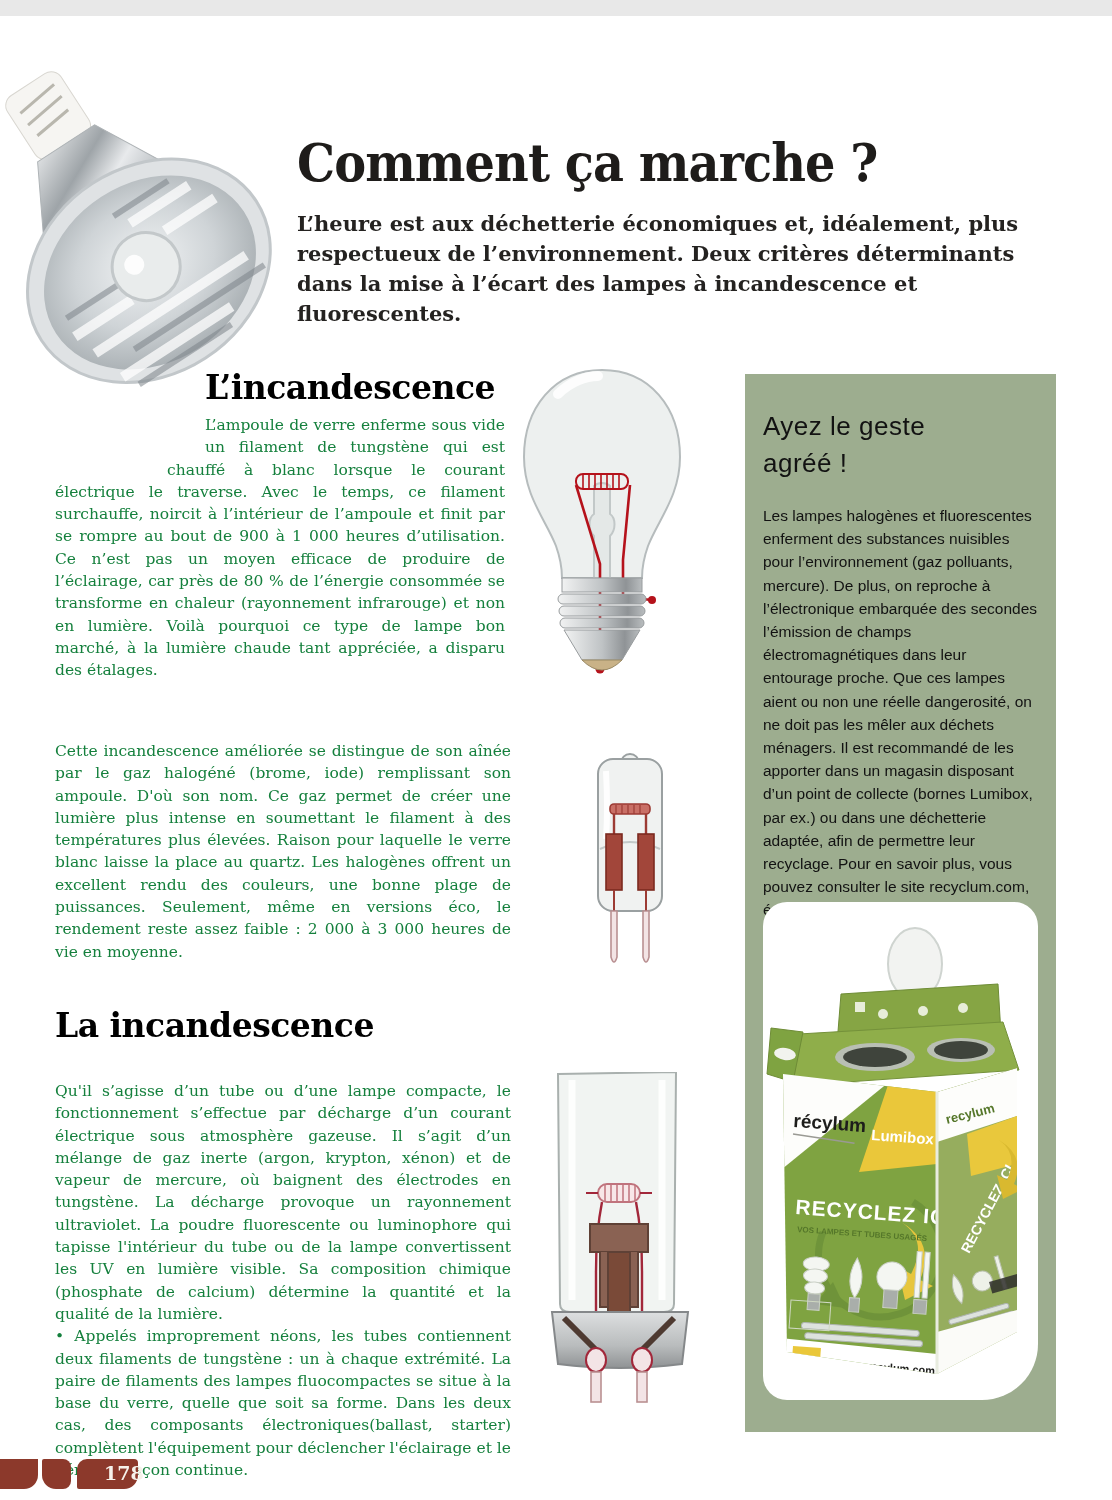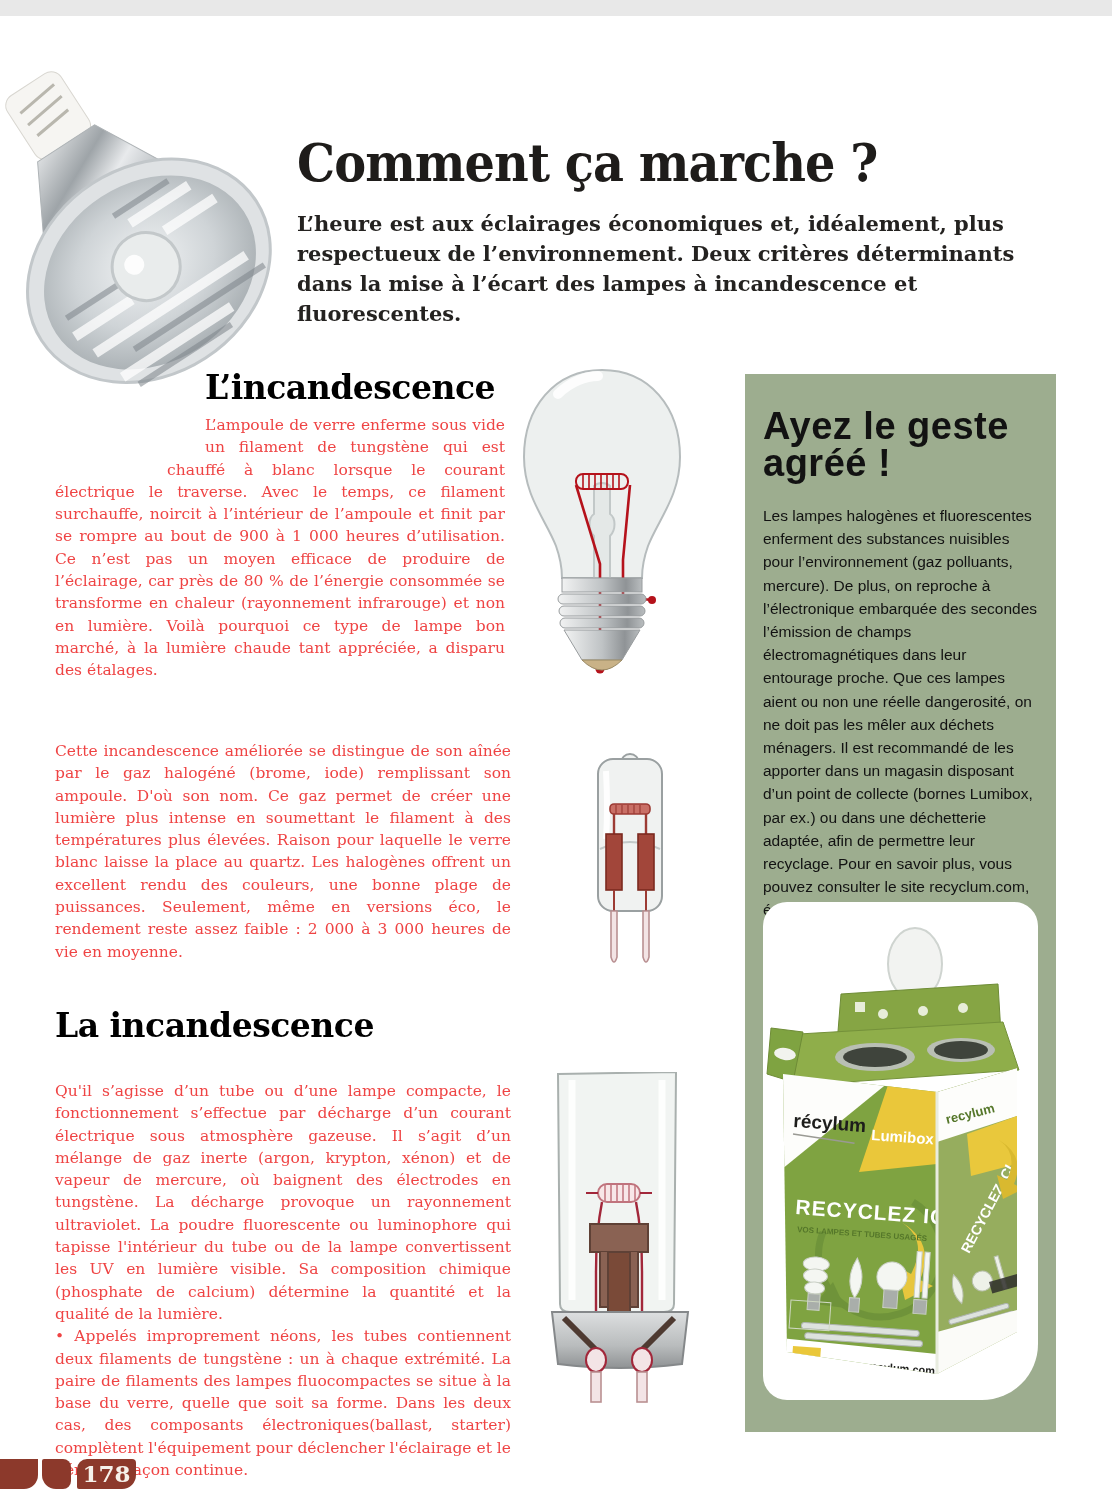--- a/index.html
+++ b/index.html
@@ -6,40 +6,40 @@
   .page{position:relative;width:1112px;height:1500px;background:#ffffff;overflow:hidden;
         font-family:"DejaVu Serif",serif;margin:16px auto;}
   
   .title-block{position:absolute;left:297px;top:116px;width:740px;}
   .main-title{font-size:52px;font-weight:bold;color:#1e1c1a;letter-spacing:-1px;
               transform:scaleX(.92);transform-origin:left top;white-space:nowrap;}
   .intro{margin-top:16px;font-size:21px;line-height:30px;font-weight:bold;color:#242220;width:730px;}
   
   .sec-head{position:absolute;font-size:33px;font-weight:bold;color:#000000;letter-spacing:-.5px;}
   .sec-head.right{text-align:right;}
-  .body-text{position:absolute;font-size:15.5px;line-height:22.3px;color:#ef4444;
+  .body-text{position:absolute;font-size:15.5px;line-height:22.3px;color:#15803d;
              text-align:justify;}
   .f1{float:left;width:150px;height:23px;}
   .f2{float:left;clear:left;width:112px;height:23px;}
   
   .sidebar{position:absolute;left:745px;top:358px;width:311px;height:1058px;background:#9dad8f;
            font-family:"Liberation Sans",sans-serif;color:#121212;}
-  .sb-head{margin:34px 18px 0 18px;font-size:38px;line-height:37px;font-weight:bold;letter-spacing:.5px;}
+  .sb-head{margin:34px 18px 0 18px;font-size:26px;line-height:37px;font-weight:normal;letter-spacing:.5px;}
   .sb-body{margin:22px 17px 0 18px;font-size:15.5px;line-height:23.2px;}
   .photo-box{position:absolute;left:18px;top:528px;width:275px;height:498px;background:#ffffff;
              border-radius:24px 24px 56px 24px;overflow:hidden;}
   
   .illu{position:absolute;}
   
   .tab{position:absolute;top:1443px;height:30px;background:#8c392b;}
   .tab1{left:0;width:38px;border-radius:0 0 14px 0;}
   .tab2{left:42px;width:29px;border-radius:2px 8px 8px 14px;}
-  .tab3{left:77px;width:59px;border-radius:10px 4px 14px 2px;
-        color:#f6f1ea;font-size:23px;font-weight:bold;text-align:center;line-height:29px;
-        font-family:"DejaVu Serif",serif;}
+  .tab3{left:77px;width:34px;border-radius:10px 4px 14px 2px;
+        color:#f6f1ea;font-size:19px;font-weight:bold;text-align:center;line-height:29px;
+        font-family:"DejaVu Serif",serif;padding-left:27px;}
 </style>
 </head>
 <body>
 
 <div class="page">
 
   <svg class="illu" style="left:-12px;top:48px" width="310" height="380" viewBox="0 0 310 380">
     <defs>
       <linearGradient id="coneG" x1="0" y1="0" x2="1" y2="1">
         <stop offset="0" stop-color="#f4f5f6"></stop>
@@ -77,21 +77,21 @@
         <path d="M80,300 L190,300"></path>
       </g>
 
       <circle cx="150" cy="205" r="34" fill="#e9ecec" stroke="#c3c8ca" stroke-width="3"></circle>
       <circle cx="141" cy="197" r="10" fill="#ffffff" opacity=".9"></circle>
     </g>
   </svg>
 
   <div class="title-block">
     <div class="main-title">Comment ça marche ?</div>
-    <div class="intro">L’heure est aux éclairages économiques et, idéalement, plus respectueux de l’environnement. Deux critères déterminants dans la mise à l’écart des lampes à incandescence et fluorescentes.</div>
+    <div class="intro">L’heure est aux déchetterie économiques et, idéalement, plus respectueux de l’environnement. Deux critères déterminants dans la mise à l’écart des lampes à incandescence et fluorescentes.</div>
   </div>
 
   <div class="sec-head right" style="left:55px;top:352px;width:440px">L’incandescence</div>
   <div class="body-text" style="left:55px;top:398px;width:450px">
     <span class="f1"></span><span class="f2"></span><span>L’ampoule de verre enferme sous vide un filament de tungstène qui est chauffé à blanc lorsque le courant électrique le traverse. Avec le temps, ce filament surchauffe, noircit à l’intérieur de l’ampoule et finit par se rompre au bout de 900 à 1 000 heures d’utilisation. Ce n’est pas un moyen efficace de produire de l’éclairage, car près de 80 % de l’énergie consommée se transforme en chaleur (rayonnement infrarouge) et non en lumière. Voilà pourquoi ce type de lampe bon marché, à la lumière chaude tant appréciée, a disparu des étalages.</span>
   </div>
 
   <svg class="illu" style="left:506px;top:348px" width="192" height="325" viewBox="0 0 192 325">
     <defs>
       <linearGradient id="screwG" x1="0" y1="0" x2="1" y2="0">

